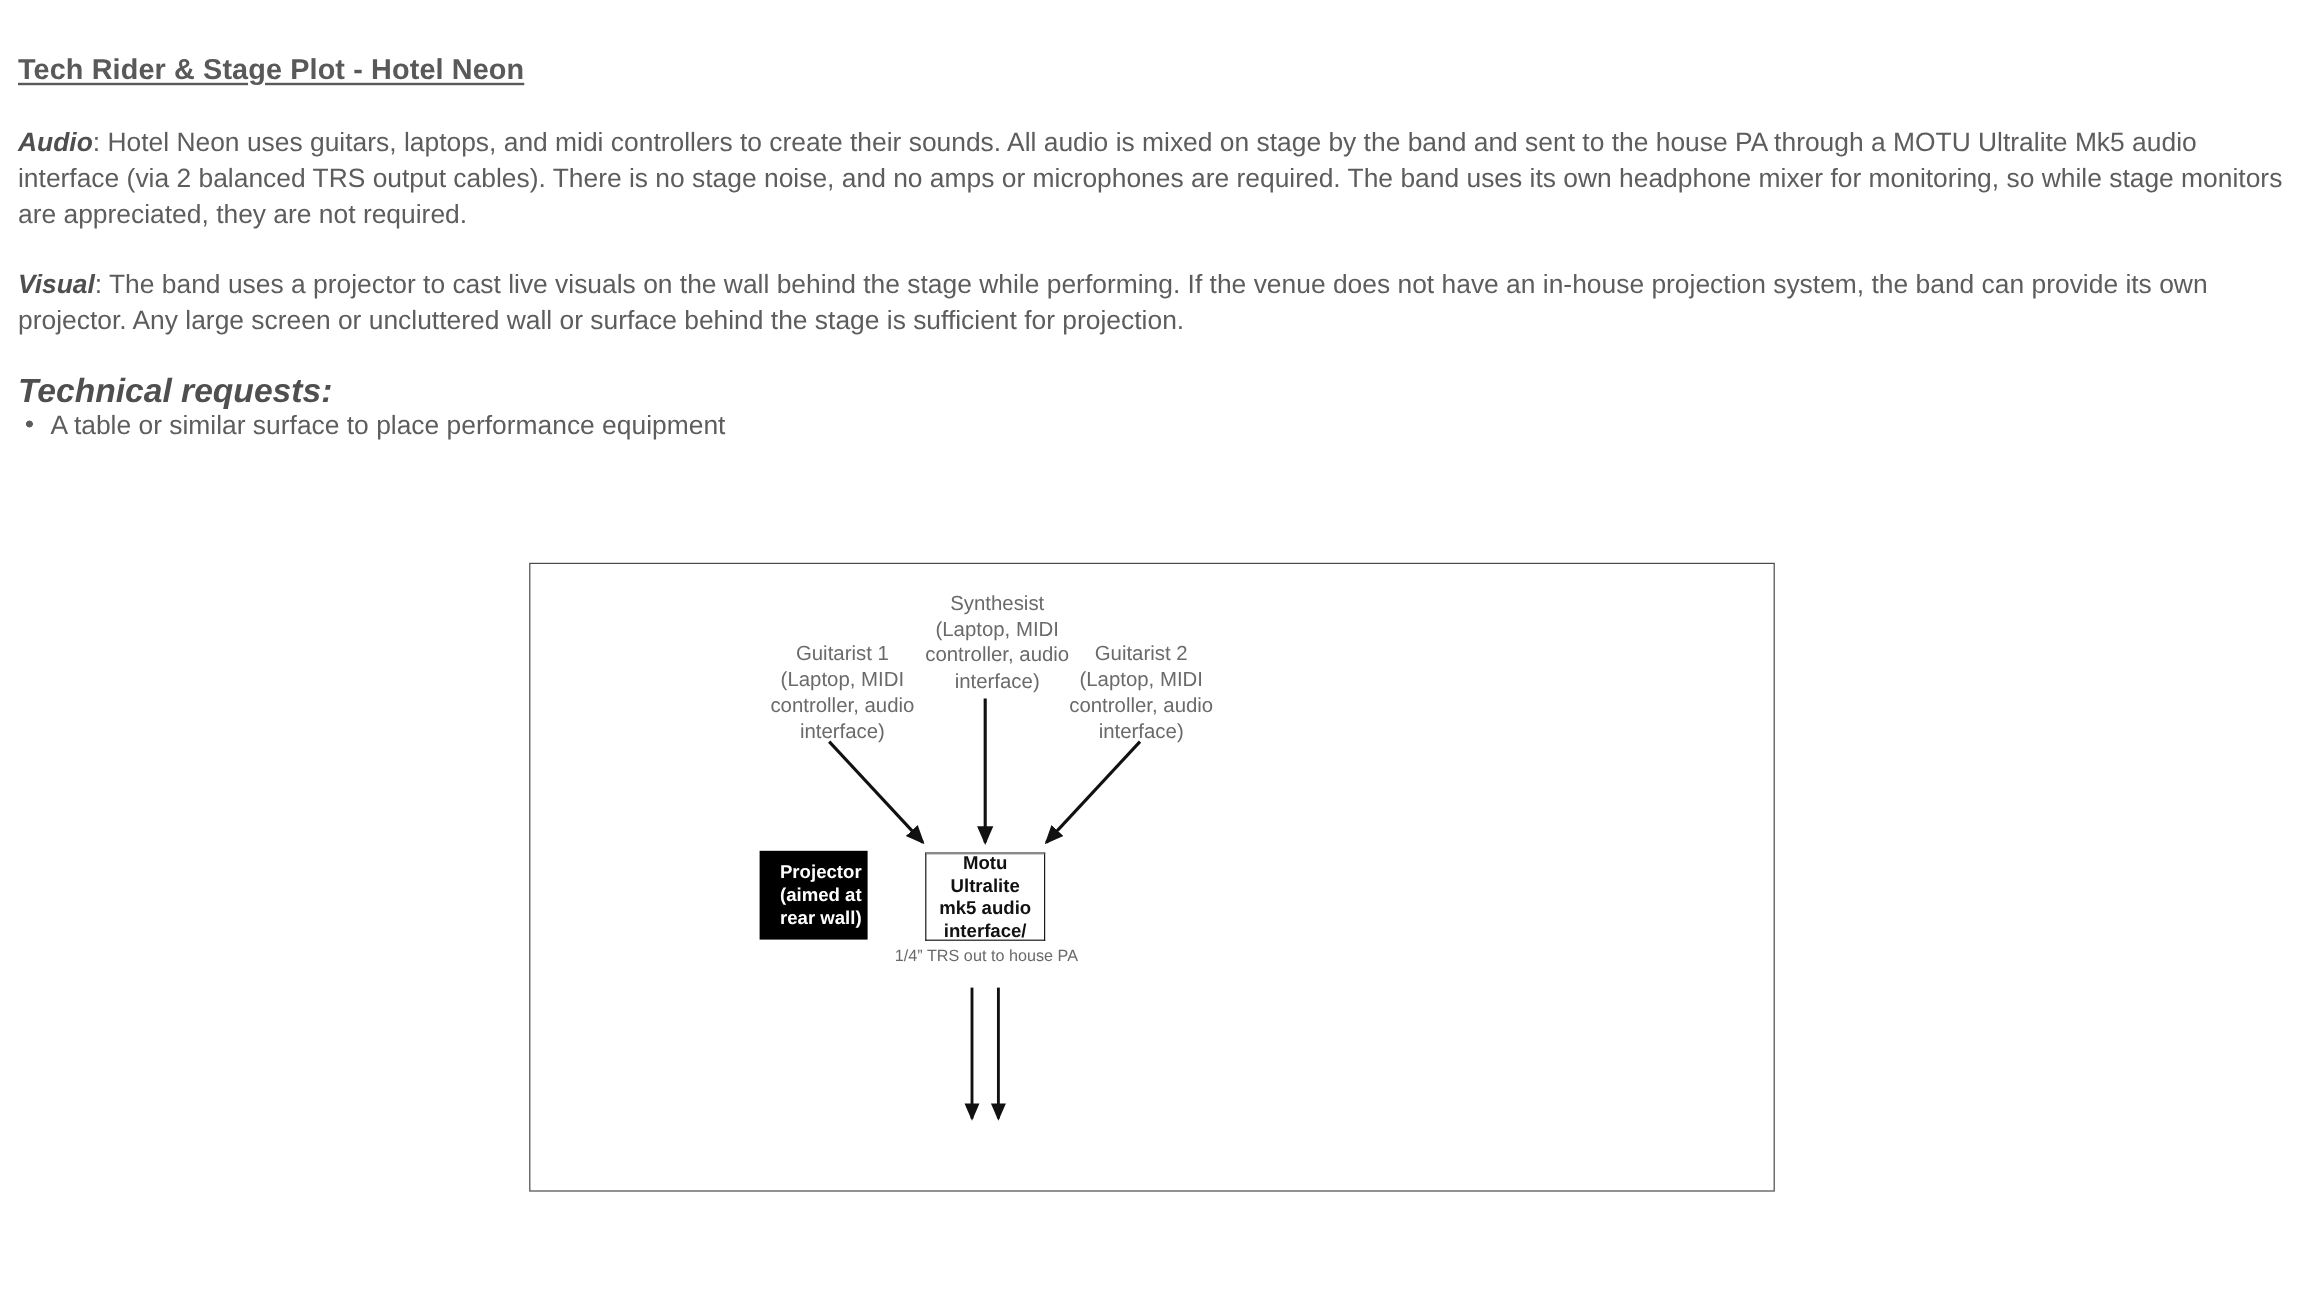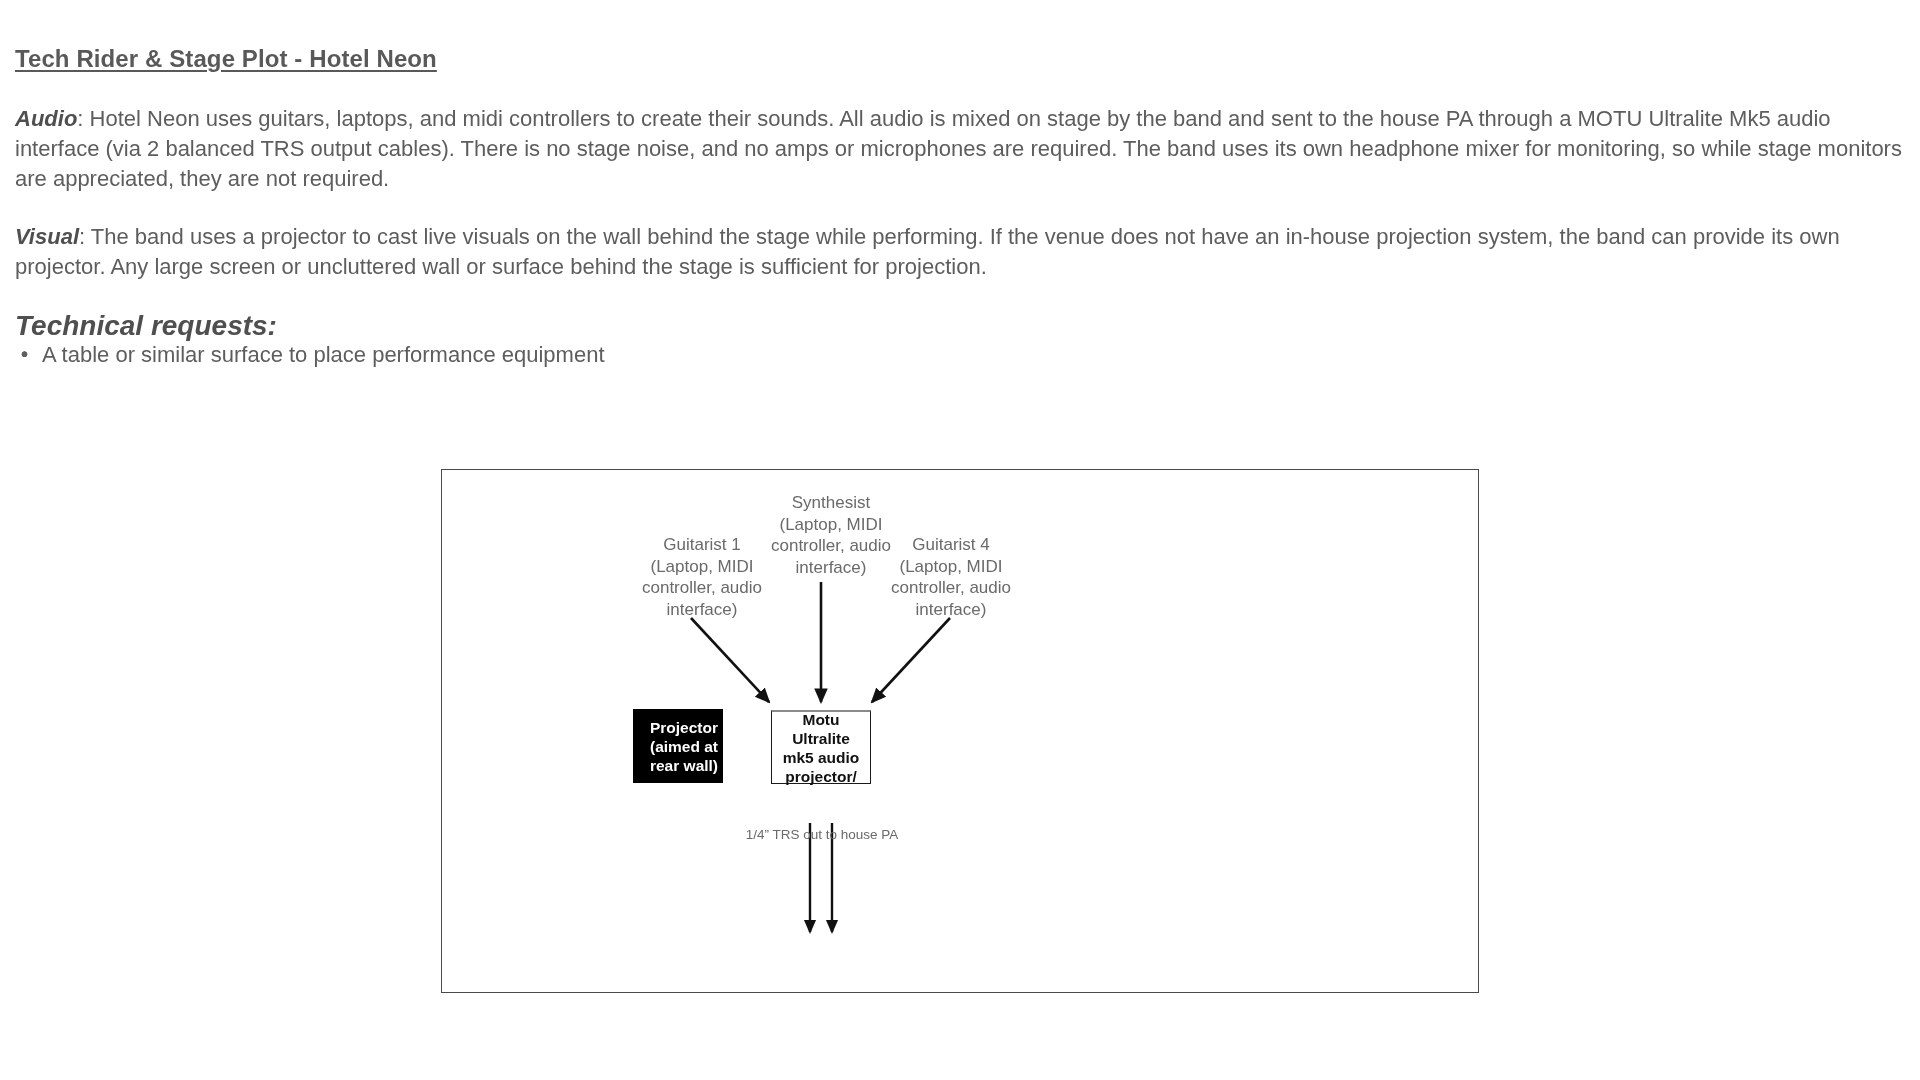--- a/index.html
+++ b/index.html
@@ -158,21 +158,20 @@
   .trs-caption {
     position: absolute;
     left: 270px;
     top: 318px;
     width: 220px;
     text-align: center;
     font-size: 13.5px;
     line-height: 18px;
     color: #6a6a6a;
     white-space: nowrap;
-    margin-top: 38px;
   }
 </style>
 </head>
 <body>
 
 <div class="page">
 
   <div class="doc-title">Tech Rider &amp; Stage Plot - Hotel Neon</div>
 
   <div class="para" id="para-audio">
@@ -221,30 +220,30 @@
     <div class="role-label" id="label-guitarist-1">Guitarist 1
 (Laptop, MIDI
 controller, audio
 interface)</div>
 
     <div class="role-label" id="label-synthesist">Synthesist
 (Laptop, MIDI
 controller, audio
 interface)</div>
 
-    <div class="role-label" id="label-guitarist-2">Guitarist 4
+    <div class="role-label" id="label-guitarist-2">Guitarist 2
 (Laptop, MIDI
 controller, audio
 interface)</div>
 
     <div class="unit-box" id="box-projector">Projector
 (aimed at
 rear wall)</div>
 
     <div class="unit-box" id="box-audio-interface">Motu Ultralite
 mk5 audio
-projector/</div>
+interface/</div>
 
     <div class="trs-caption">1/4” TRS out to house PA</div>
 
   </div>
 
 </div>
 
 </body></html>

